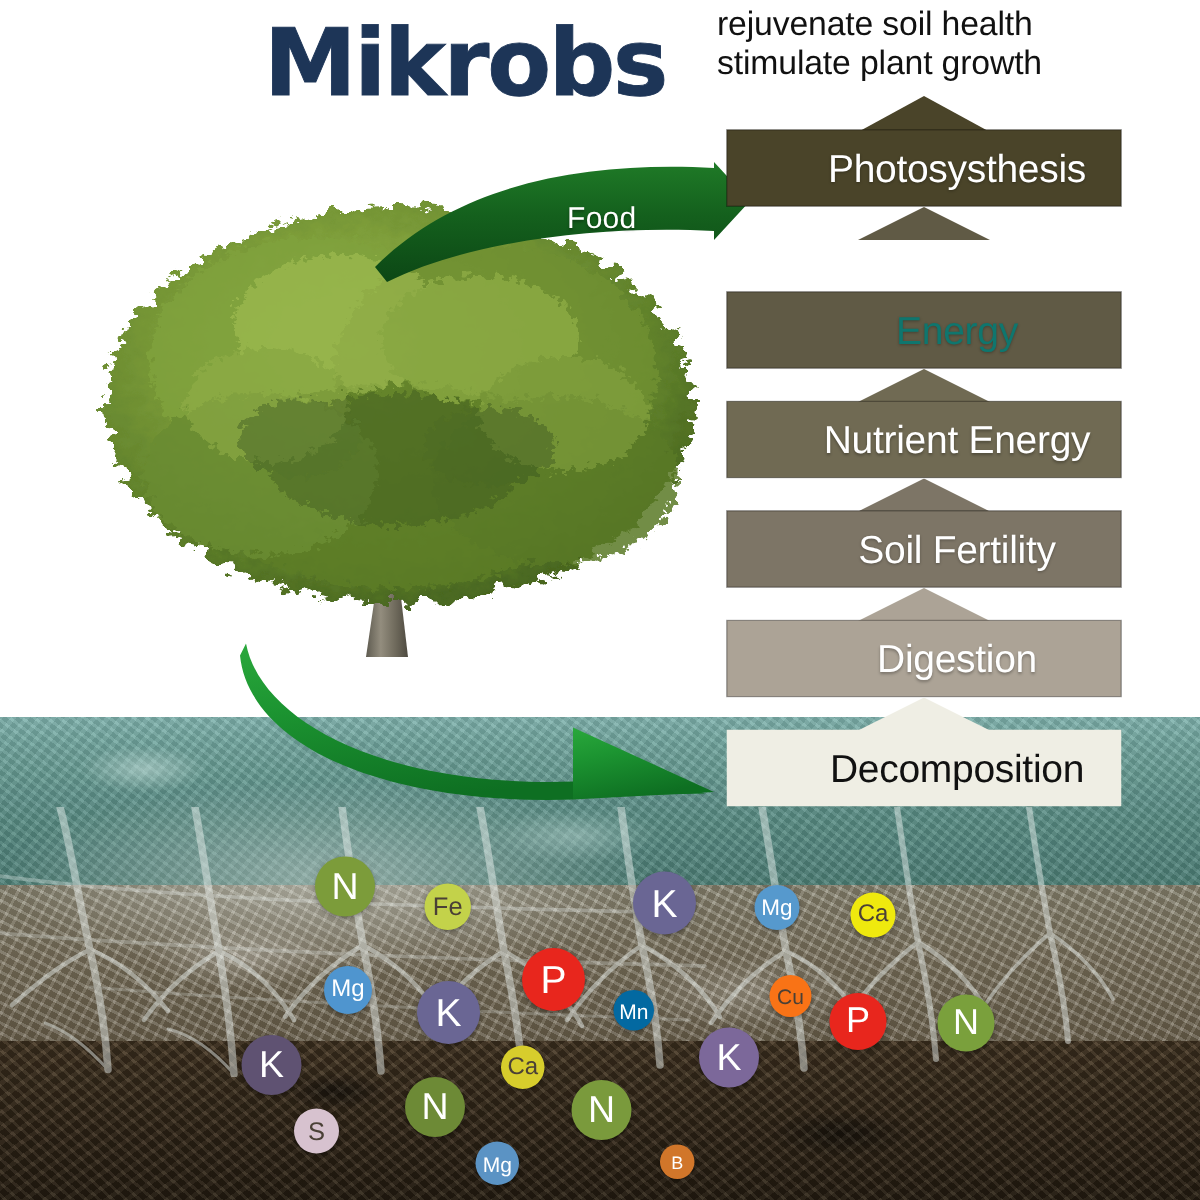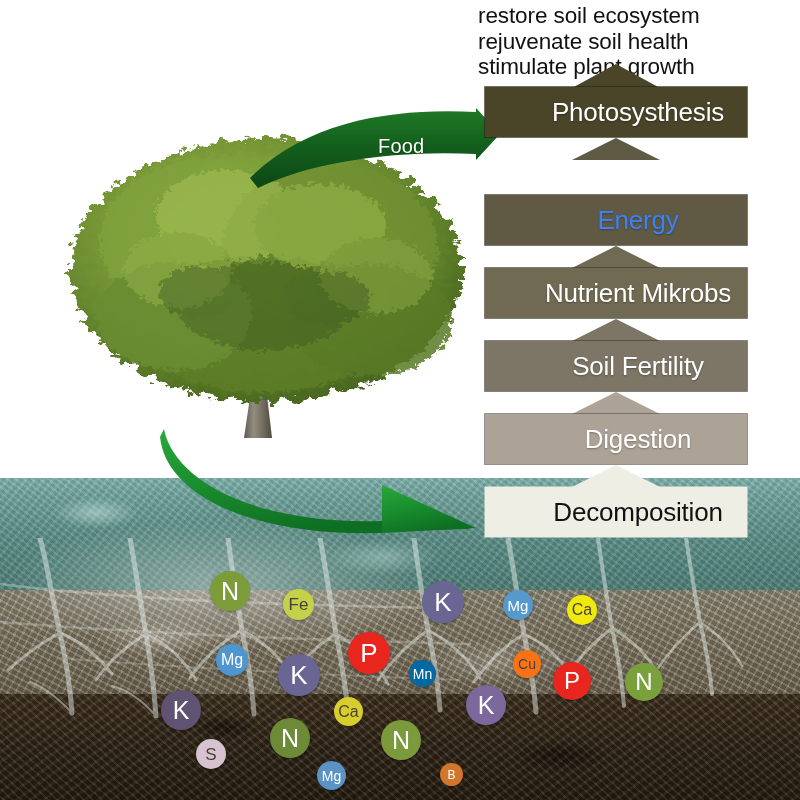--- a/index.html
+++ b/index.html
@@ -197,23 +197,23 @@
     font-family: "Liberation Sans", sans-serif;
     line-height: 1;
     box-shadow: 0 1px 3px rgba(0,0,0,.35);
   }
 </style>
 </head>
 <body>
 
 <div id="page">
 
+  <div id="brand-logo">Mikrobs</div>
 
   <div id="tagline">
-    <span class="tline">restore soil ecosystem</span>
     <span class="tline">rejuvenate soil health</span>
     <span class="tline">stimulate plant growth</span>
   </div>
 
   <div id="ground">
     <div id="moss-layer"></div>
     <div id="rootmat-layer"></div>
     <div id="deepsoil-layer"></div>
 
     <svg id="root-web" viewBox="0 0 800 180" preserveAspectRatio="none">
@@ -347,30 +347,30 @@
         </svg>
         <div class="proc-label" style="color: rgb(255, 255, 255);">Photosysthesis</div>
       </div>
       <div class="proc-step" style="top: 108px;">
         <svg class="proc-shape" viewBox="0 0 264 52">
           <rect x="0.5" y="0.5" width="263" height="51" fill="#605a45" stroke="rgba(0,0,0,.30)" stroke-width="1"></rect>
         </svg>
         <svg viewBox="0 0 88 22" style="position: absolute; left: 88px; top: 52px; width: 88px; height: 22px;">
           <path d="M0 22 L44 0 L88 22 Z" fill="#706a53"></path>
         </svg>
-        <div class="proc-label" style="color: #3b82f6; border-radius: 16px;">Energy</div>
+        <div class="proc-label" style="color: #0f766e; border-radius: 16px;">Energy</div>
       </div>
       <div class="proc-step" style="top: 181px;">
         <svg class="proc-shape" viewBox="0 0 264 52">
           <rect x="0.5" y="0.5" width="263" height="51" fill="#706a53" stroke="rgba(0,0,0,.30)" stroke-width="1"></rect>
         </svg>
         <svg viewBox="0 0 88 22" style="position: absolute; left: 88px; top: 52px; width: 88px; height: 22px;">
           <path d="M0 22 L44 0 L88 22 Z" fill="#7d7566"></path>
         </svg>
-        <div class="proc-label" style="color: rgb(255, 255, 255);">Nutrient Mikrobs</div>
+        <div class="proc-label" style="color: rgb(255, 255, 255);">Nutrient Energy</div>
       </div>
       <div class="proc-step" style="top: 254px;">
         <svg class="proc-shape" viewBox="0 0 264 52">
           <rect x="0.5" y="0.5" width="263" height="51" fill="#7d7566" stroke="rgba(0,0,0,.30)" stroke-width="1"></rect>
         </svg>
         <svg viewBox="0 0 88 22" style="position: absolute; left: 88px; top: 52px; width: 88px; height: 22px;">
           <path d="M0 22 L44 0 L88 22 Z" fill="#aca396"></path>
         </svg>
         <div class="proc-label" style="color: rgb(255, 255, 255);">Soil Fertility</div>
       </div>

